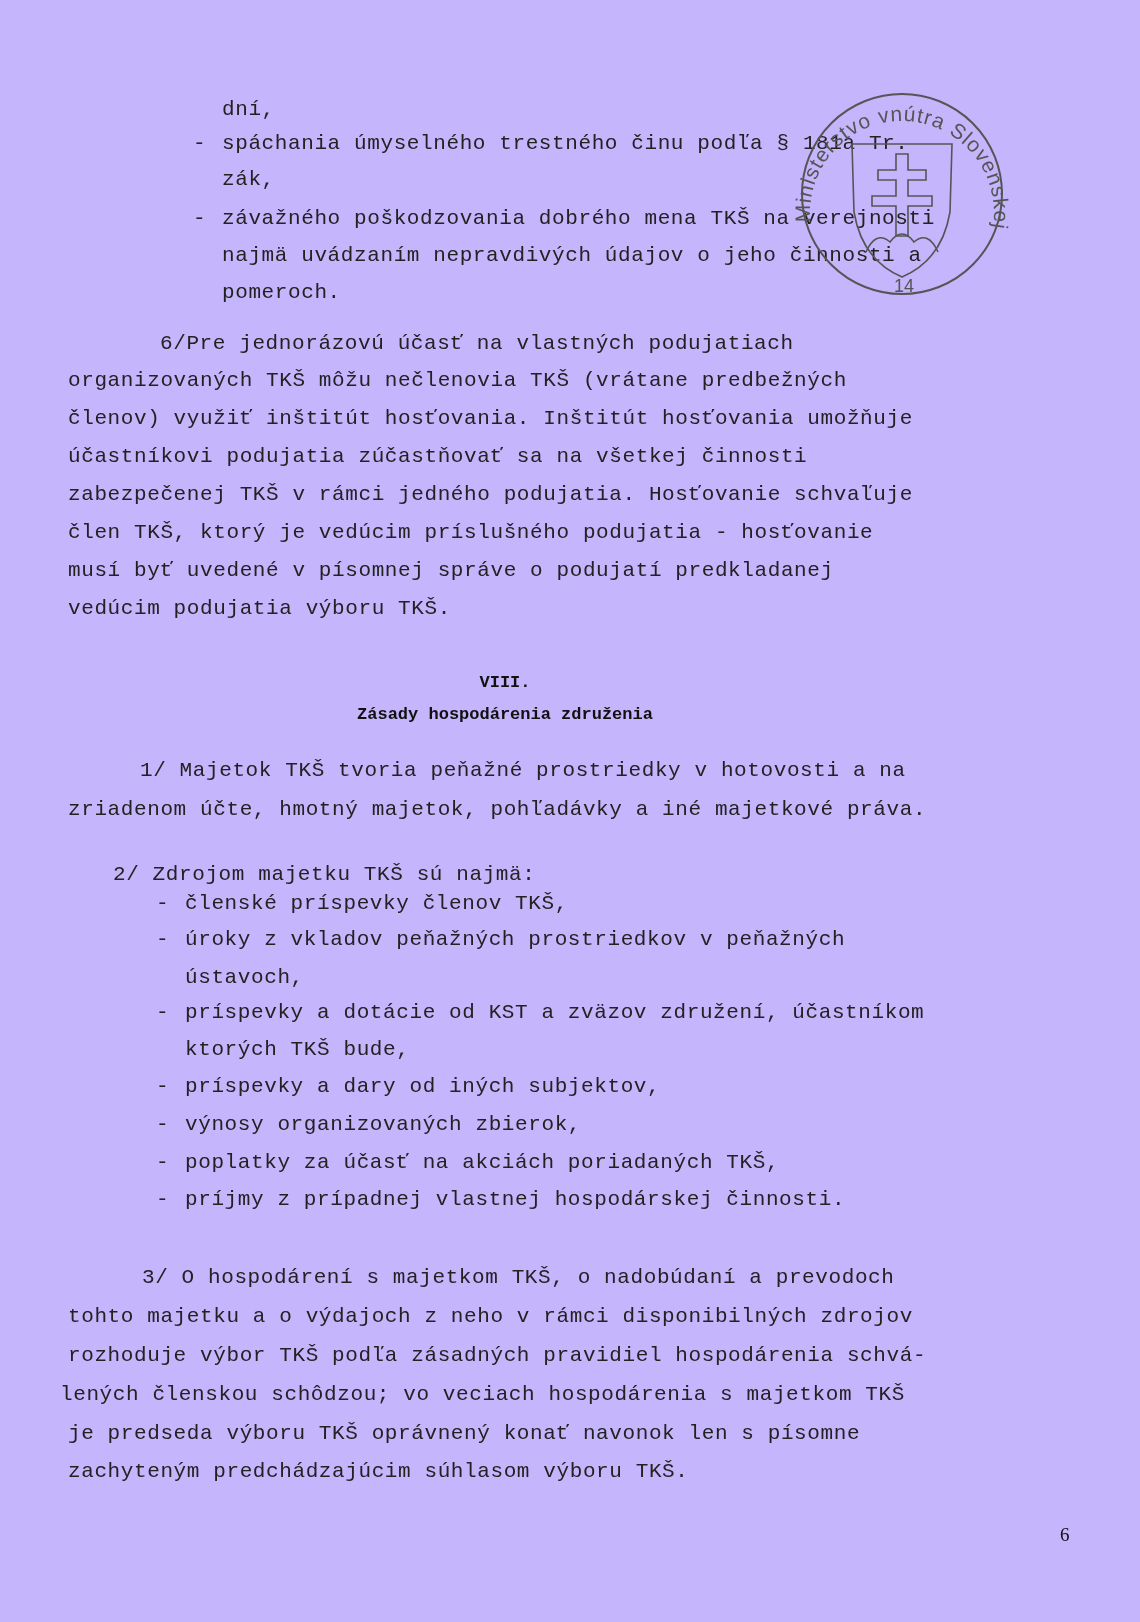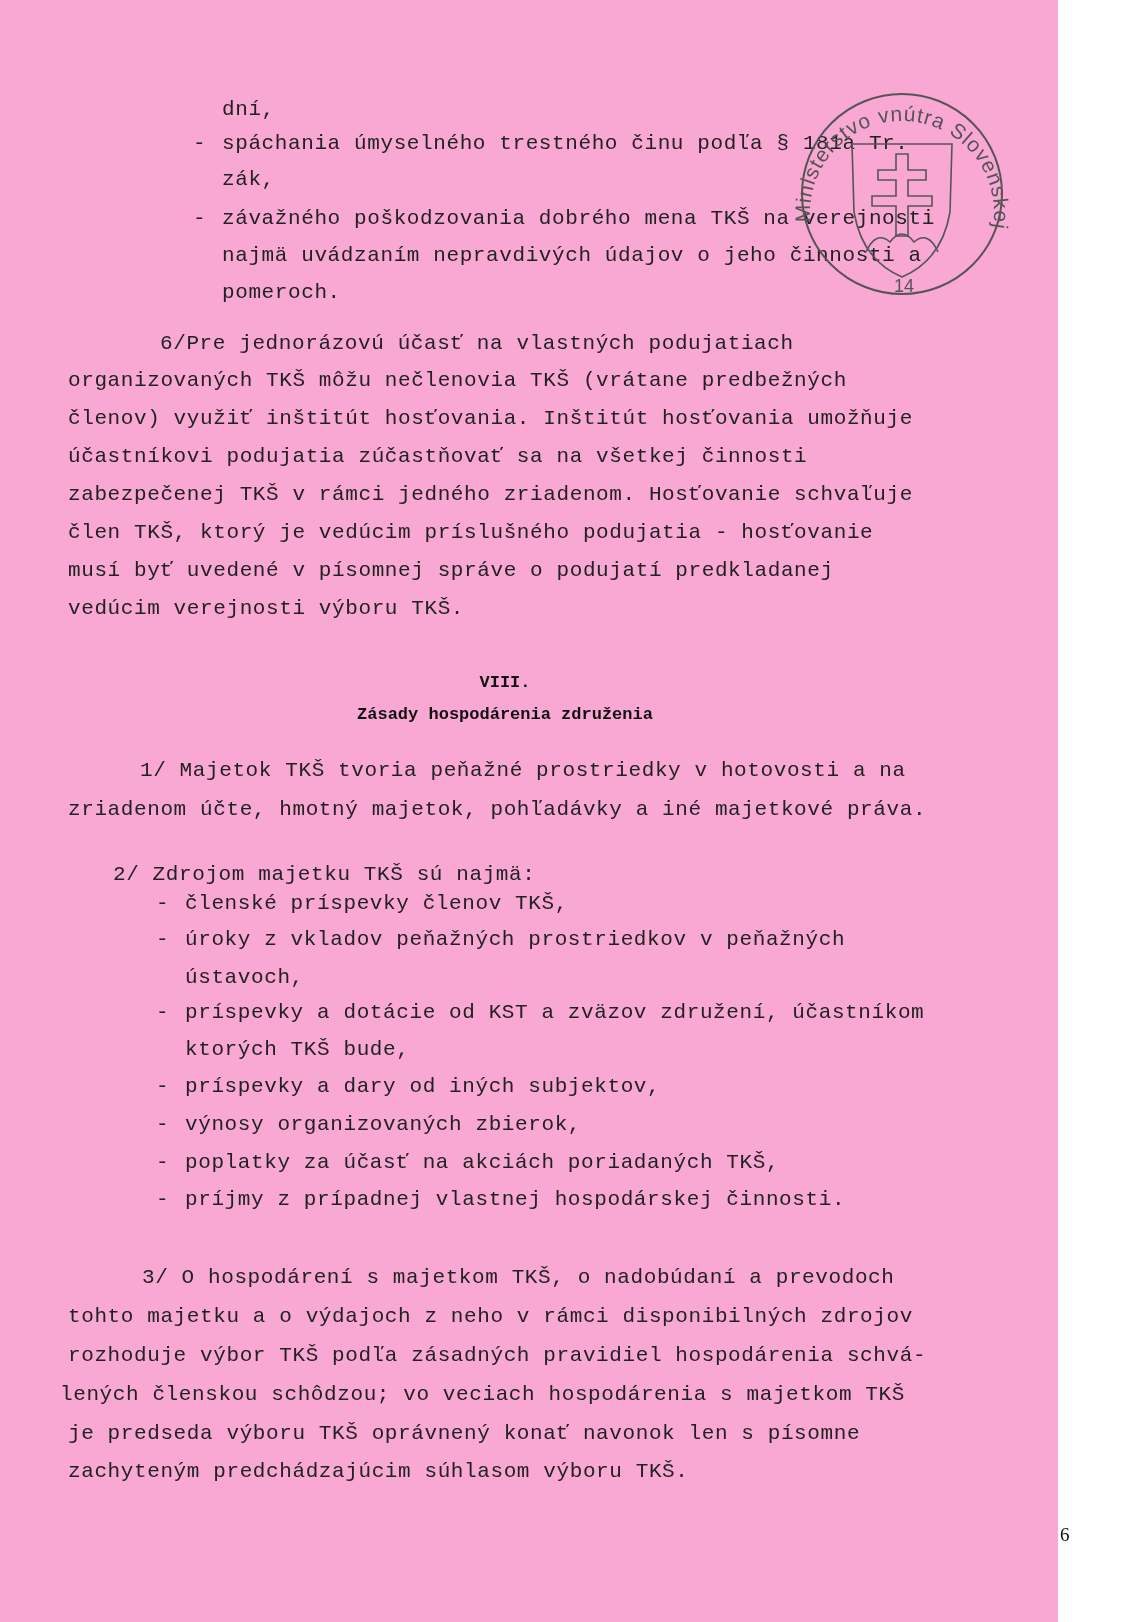--- a/index.html
+++ b/index.html
@@ -1,17 +1,17 @@
 <!DOCTYPE html>
 <html><head>
 <meta charset="utf-8">
 <style>
   html, body { margin: 0; padding: 0; background: #ffffff; }
   body { width: 1140px; height: 1622px; position: relative; overflow: hidden; }
-  .page { position: absolute; left: 0; top: 0; width: 1058px; height: 1622px; background: #f9a8d4; }
+  .page { position: absolute; left: 0; top: 0; width: 1140px; height: 1622px; background: #c4b5fd; }
   .ln {
     position: absolute; white-space: pre;
     font-family: "Liberation Mono", "DejaVu Sans Mono", monospace;
     font-size: 21px; color: #222; line-height: 26px;
     letter-spacing: 0.6px;
   }
   .dash { position: absolute; font-family: "Liberation Mono", monospace; font-size: 21px; color: #222; line-height: 26px; }
   .head {
     position: absolute; left: 0; width: 1010px; text-align: center;
     font-family: "Liberation Mono", "DejaVu Sans Mono", monospace;
@@ -35,24 +35,24 @@
   <div class="dash" style="left:193px; top:206px;">-</div>
   <div class="ln" style="left:222px; top:206px;">závažného poškodzovania dobrého mena TKŠ na verejnosti</div>
   <div class="ln" style="left:222px; top:243px;">najmä uvádzaním nepravdivých údajov o jeho činnosti a</div>
   <div class="ln" style="left:222px; top:280px;">pomeroch.</div>
 
   <div>
     <div class="ln" style="left:160px; top:331px;">6/Pre jednorázovú účasť na vlastných podujatiach</div>
     <div class="ln" style="left:68px; top:368px;">organizovaných TKŠ môžu nečlenovia TKŠ (vrátane predbežných</div>
     <div class="ln" style="left:68px; top:406px;">členov) využiť inštitút hosťovania. Inštitút hosťovania umožňuje</div>
     <div class="ln" style="left:68px; top:444px;font-family:Liberation Mono, monospace;">účastníkovi podujatia zúčastňovať sa na všetkej činnosti</div>
-    <div class="ln" style="left:68px; top:482px;">zabezpečenej TKŠ v rámci jedného zriadenom. Hosťovanie schvaľuje</div>
+    <div class="ln" style="left:68px; top:482px;">zabezpečenej TKŠ v rámci jedného podujatia. Hosťovanie schvaľuje</div>
     <div class="ln" style="left:68px; top:520px;">člen TKŠ, ktorý je vedúcim príslušného podujatia - hosťovanie</div>
     <div class="ln" style="left:68px; top:558px;">musí byť uvedené v písomnej správe o podujatí predkladanej</div>
-    <div class="ln" style="left:68px; top:596px;">vedúcim verejnosti výboru TKŠ.</div>
+    <div class="ln" style="left:68px; top:596px;">vedúcim podujatia výboru TKŠ.</div>
   </div>
 
   <div class="head" style="top:670px;">VIII.</div>
   <div class="head" style="top:702px;">Zásady hospodárenia združenia</div>
 
   <div>
     <div class="ln" style="left:140px; top:758px;">1/ Majetok TKŠ tvoria peňažné prostriedky v hotovosti a na</div>
     <div class="ln" style="left:68px; top:797px;">zriadenom účte, hmotný majetok, pohľadávky a iné majetkové práva.</div>
   </div>
 

